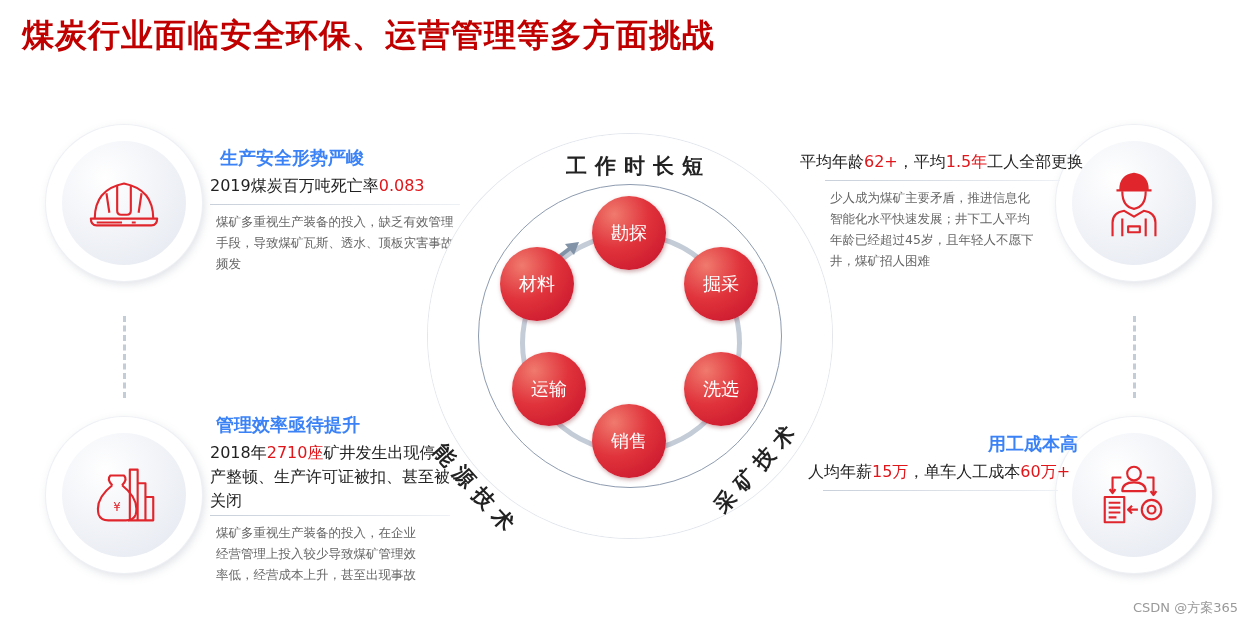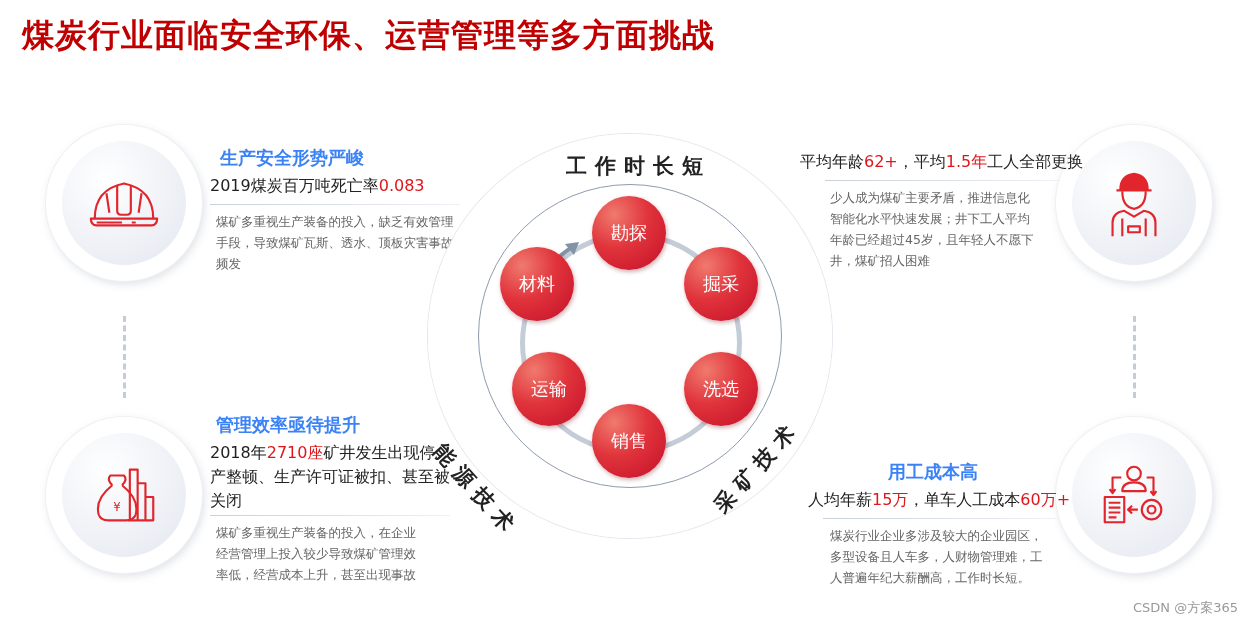--- a/index.html
+++ b/index.html
@@ -144,26 +144,25 @@
 
 <div class="card right" style="left:800px; top:146px; width:280px;">
   <div class="card-sub" style="text-align:left;">
     <span>平均年龄</span><span class="hl">62+</span><span>，平均</span><span class="hl">1.5年</span><span>工人全部更换</span>
   </div>
   <div class="card-divider" style="margin-left:25px; width:235px;"></div>
   <div class="card-desc" style="padding-left:30px; width:240px;">少人成为煤矿主要矛盾，推进信息化智能化水平快速发展；井下工人平均年龄已经超过45岁，且年轻人不愿下井，煤矿招人困难</div>
 </div>
 
 <div class="card right" style="left:808px; top:432px; width:270px;">
-  <div class="card-title" style="text-align:left; padding-left:80px;margin-top:28px;">用工成本高</div>
+  <div class="card-title" style="text-align:right; padding-left:80px;">用工成本高</div>
   <div class="card-sub" style="text-align:left;">
     <span>人均年薪</span><span class="hl">15万</span><span>，单车人工成本</span><span class="hl">60万+</span>
   </div>
   <div class="card-divider" style="margin-left:15px; width:235px;"></div>
-  <div class="card-desc" style="padding-left:22px; width:240px;">煤炭行业企业多涉及较大的企业园区，多型设备且人车多，人财物管理难，工人普遍年纪大薪酬高，工作时长短。</div>
 </div>
 
 <div class="outer-ring"></div>
 <div class="inner-ring"></div>
 <div class="cycle-ring"></div>
 
 <svg class="arrow-icon" viewBox="0 0 40 30">
   <path d="M4 26 L30 6" stroke="#8293a8" stroke-width="4" fill="none"></path>
   <path d="M22 4 L36 2 L31 15 Z" fill="#8293a8"></path>
 </svg>

